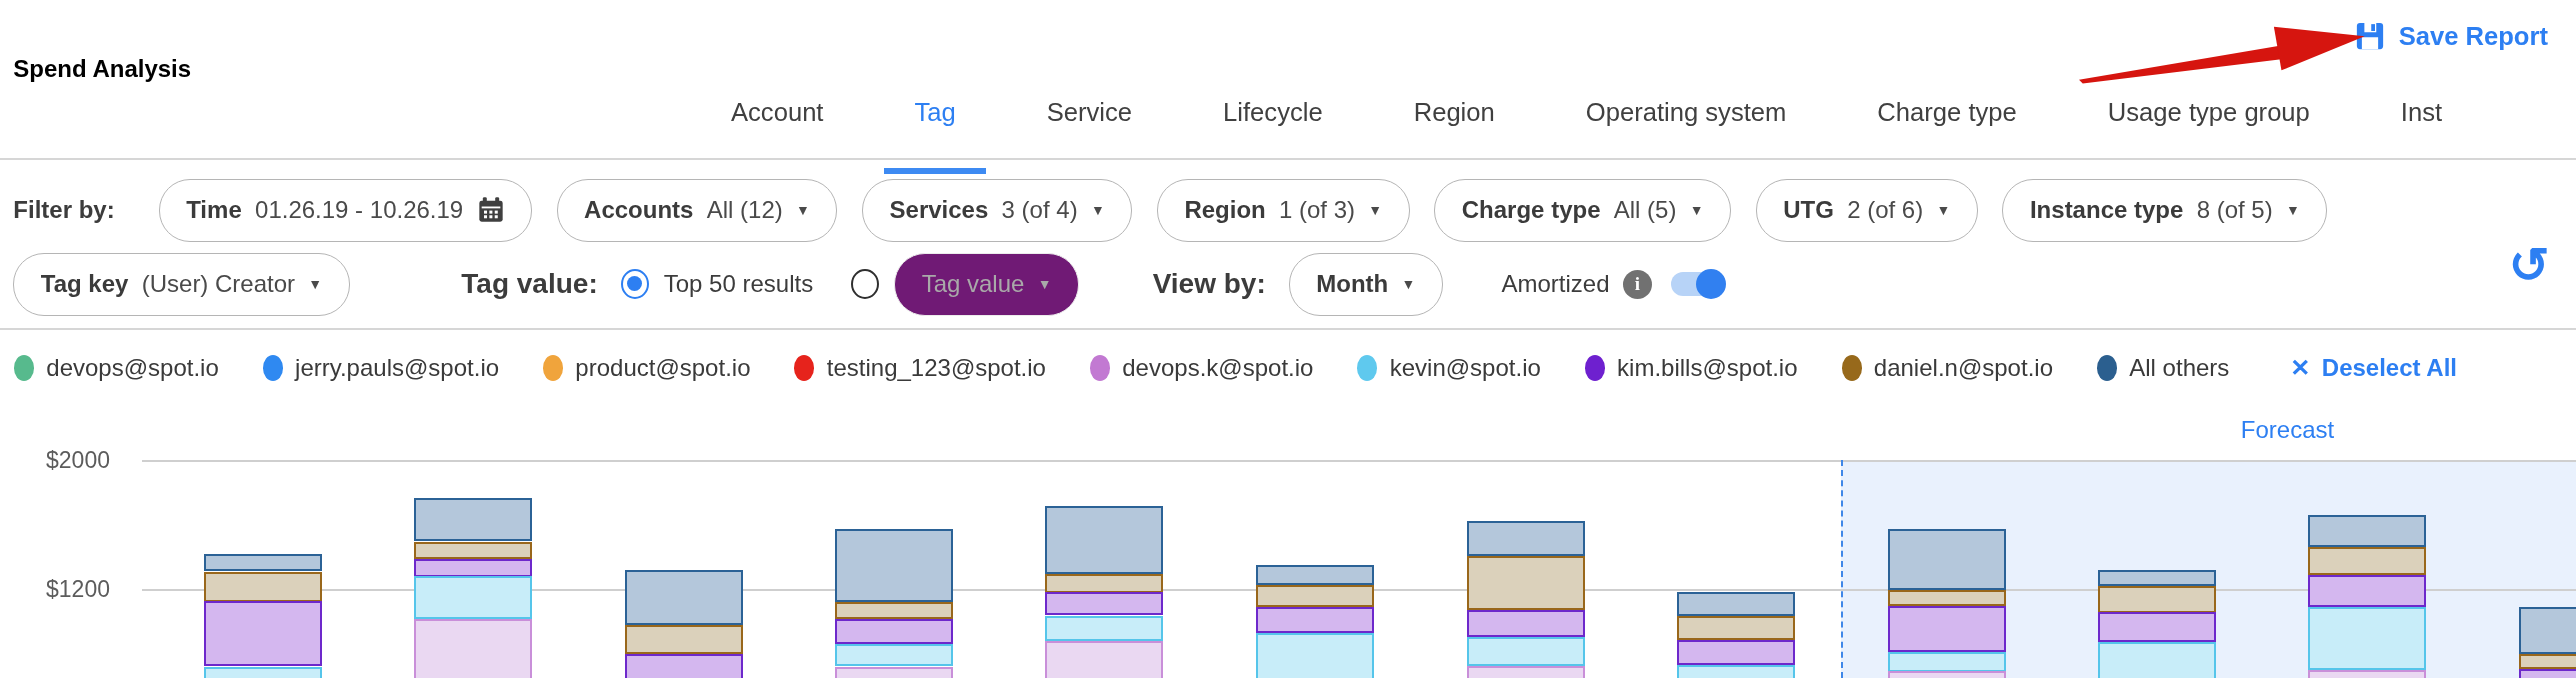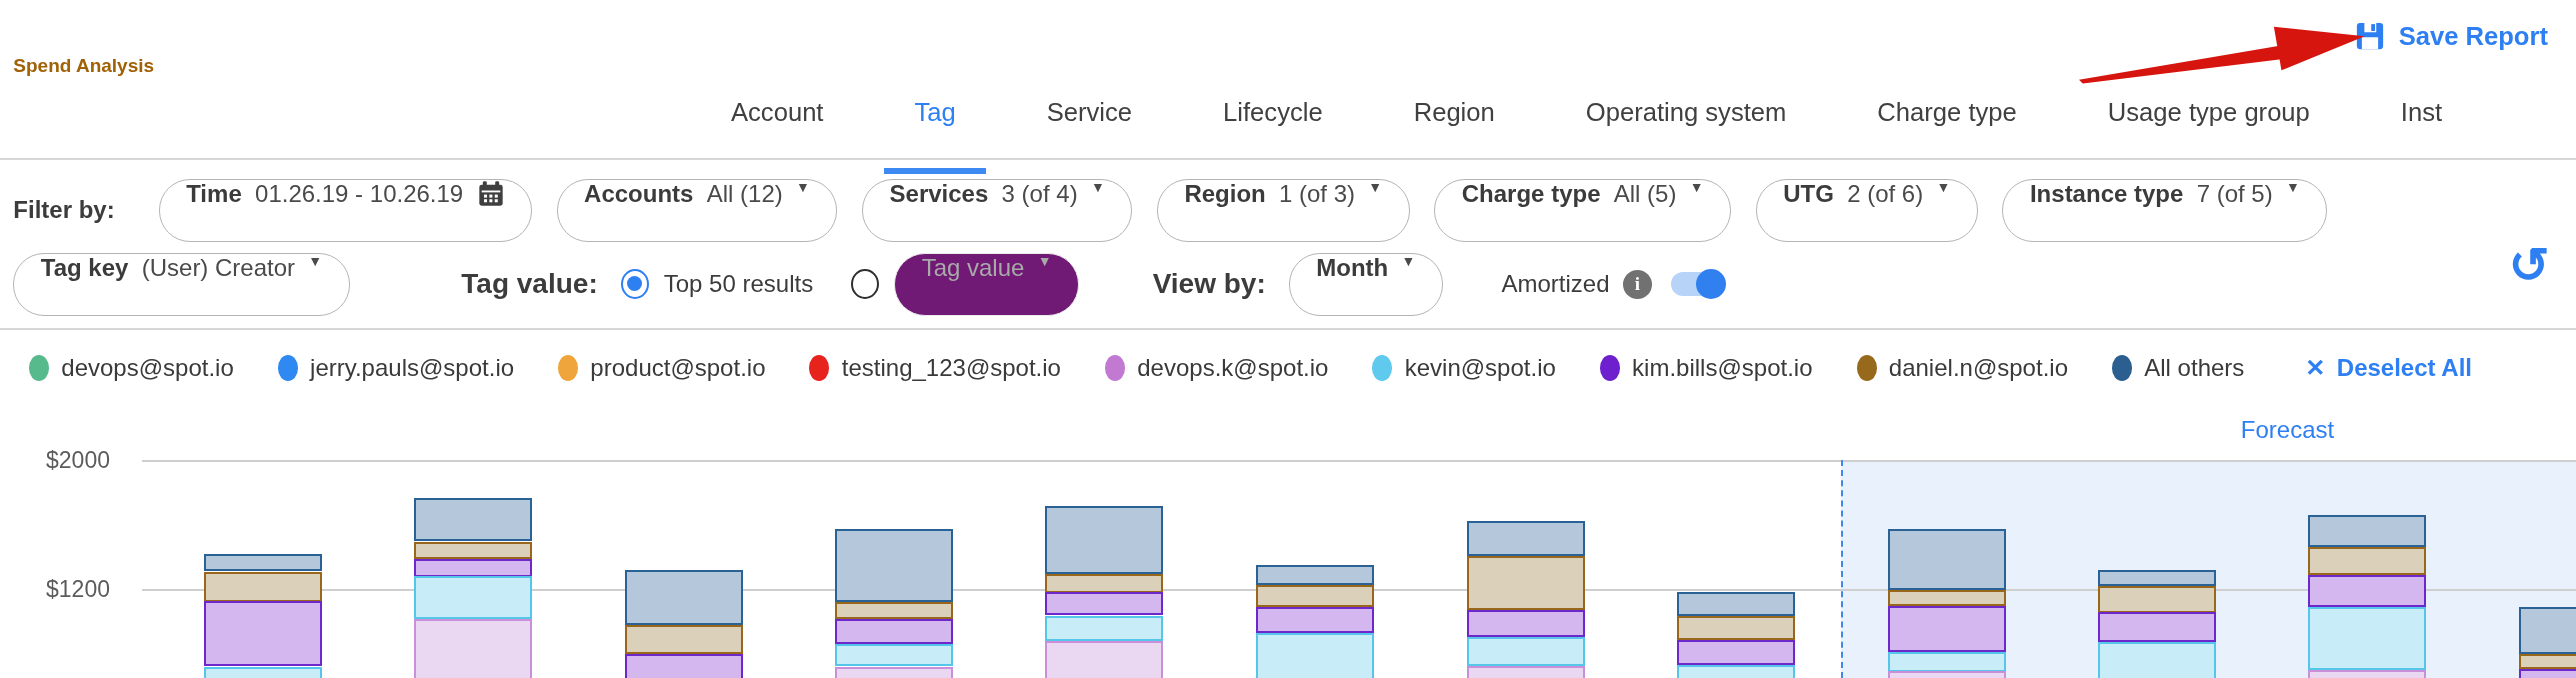--- a/index.html
+++ b/index.html
@@ -1,53 +1,53 @@
 <!DOCTYPE html>
 <html style="font-size:15px"><head>
 <meta charset="utf-8">
 <style>
   html,body{margin:0;padding:0;background:#fff;}
   .page{position:relative;width:2576px;height:678px;overflow:hidden;background:#fff;
         font-family:"Liberation Sans",sans-serif;color:#3c3c3c;}
   
-  .title{position:absolute;left:13.3px;top:55px;font-size:19px;font-weight:bold;color:#a16207;}
+  .title{position:absolute;left:13.3px;top:55px;font-size:24px;font-weight:bold;color:#000000;}
   .tabs{position:absolute;left:731px;top:83px;height:76px;display:flex;gap:91px;white-space:nowrap;}
   .tab{position:relative;height:76px;padding-top:15px;font-size:25.6px;color:#404040;cursor:pointer;}
   .tab.active{color:#2d7ff2;}
   .tab .underline{position:absolute;left:-30px;right:-30px;bottom:0;height:5.7px;background:#3d8af2;}
   .save{position:absolute;top:21px;right:28px;display:flex;align-items:center;gap:13.3px;
         color:#2d7ff2;font-weight:bold;font-size:25.6px;cursor:pointer;}
   .hdiv{position:absolute;left:0;right:0;height:1.9px;background:#d6d6d6;}
   .arrow-svg{position:absolute;left:2079px;top:21px;}
   
   .frow{position:absolute;left:0;right:0;display:flex;align-items:center;}
   .row1{top:178px;height:64px;}
   .row2{top:252px;height:64px;}
   .flabel{font-weight:bold;font-size:24px;color:#3c3c3c;margin-left:13.3px;margin-right:44px;}
-  .pill{display:flex;gap:13.3px;height:61px;border:1.9px solid #b5b5b5;
+  .pill{display:flex;align-items:center;gap:13.3px;height:61px;border:1.9px solid #b5b5b5;
         border-radius:31px;padding:0 26.5px;margin-right:24.6px;font-size:24px;background:#fff;cursor:pointer;white-space:nowrap;}
   .pill .pname{font-weight:bold;color:#3b3b3b;}
   .pill .pval{color:#4a4a4a;}
   .caret{font-size:14px;color:#4a4a4a;line-height:1;}
   .pill.disabled{background:#701a75;border-color:#ececec;color:#a9a9a9;cursor:default;}
   .pill.disabled .pname{font-weight:normal;color:#a9a9a9;}
   .pill.disabled .caret{color:#a9a9a9;}
   .radio{width:28px;height:30px;border-radius:50%;box-sizing:border-box;margin-right:15px;cursor:pointer;}
   .radio.sel{border:2.8px solid #2d7ff2;position:relative;}
   .radio.sel::after{content:"";position:absolute;left:3.8px;top:4.7px;width:15px;height:15px;border-radius:50%;background:#2d7ff2;}
   .radio.unsel{border:2.8px solid #2f2f2f;}
   .rlabel{font-size:24px;color:#3c3c3c;margin-right:38px;}
   .blabel{font-weight:bold;font-size:28px;color:#3c3c3c;margin-right:23px;}
   .info{width:29px;height:29px;border-radius:50%;background:#717171;color:#fff;font-size:19px;font-weight:bold;
         display:flex;align-items:center;justify-content:center;margin:0 19px 0 13.3px;font-family:"Liberation Serif",serif;}
   .toggle{position:relative;width:53px;height:24.6px;border-radius:12.3px;background:#b7d3f7;cursor:pointer;}
   .toggle .knob{position:absolute;right:-1.9px;top:-2.8px;width:30px;height:30px;border-radius:50%;background:#3180f0;}
   .reset{position:absolute;right:26.5px;top:241px;font-size:49px;font-weight:bold;color:#2d7ff2;cursor:pointer;line-height:1;}
   
-  .legend{position:absolute;left:0;right:0;top:347px;height:42px;display:flex;align-items:center;padding-left:29px;}
+  .legend{position:absolute;left:0;right:0;top:347px;height:42px;display:flex;align-items:center;padding-left:14px;}
   .litem{display:flex;align-items:center;gap:12.3px;margin-right:44px;cursor:pointer;white-space:nowrap;}
   .ldot{width:20px;height:25.6px;border-radius:50%;}
   .ltext{font-size:24px;color:#3a3a3a;}
   .deselect{display:flex;align-items:center;gap:11.4px;color:#2d7ff2;font-weight:bold;font-size:24px;cursor:pointer;margin-left:17px;}
   
   .chart{position:absolute;left:0;top:388px;right:0;bottom:0;}
   .gline{position:absolute;left:142px;right:0;height:1.9px;background:#cfcfcf;}
   .gtick{position:absolute;left:34px;width:76px;text-align:right;font-size:23px;color:#5c5c5c;}
   .fbg{position:absolute;background:#e9f1fd;}
   .fdash{position:absolute;width:0;border-left:2.8px dashed #3f87e8;}
@@ -130,21 +130,21 @@
         <span class="pval">All (5)</span>
         <span class="caret">▼</span>
       </div>
       <div class="pill">
         <span class="pname">UTG</span>
         <span class="pval">2 (of 6)</span>
         <span class="caret">▼</span>
       </div>
       <div class="pill">
         <span class="pname">Instance type</span>
-        <span class="pval">7 (of 5)</span>
+        <span class="pval">8 (of 5)</span>
         <span class="caret">▼</span>
       </div>
     </div>
 
   <div class="frow row2">
     <div class="pill" style="margin-left:13.3px;">
       <span class="pname">Tag key</span>
       <span class="pval">(User) Creator</span>
       <span class="caret">▼</span>
     </div>

